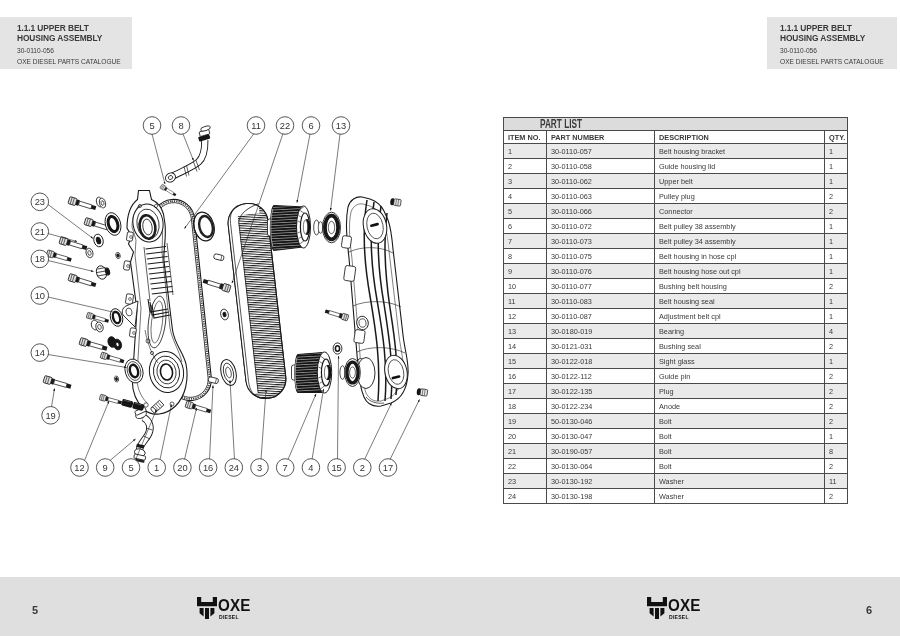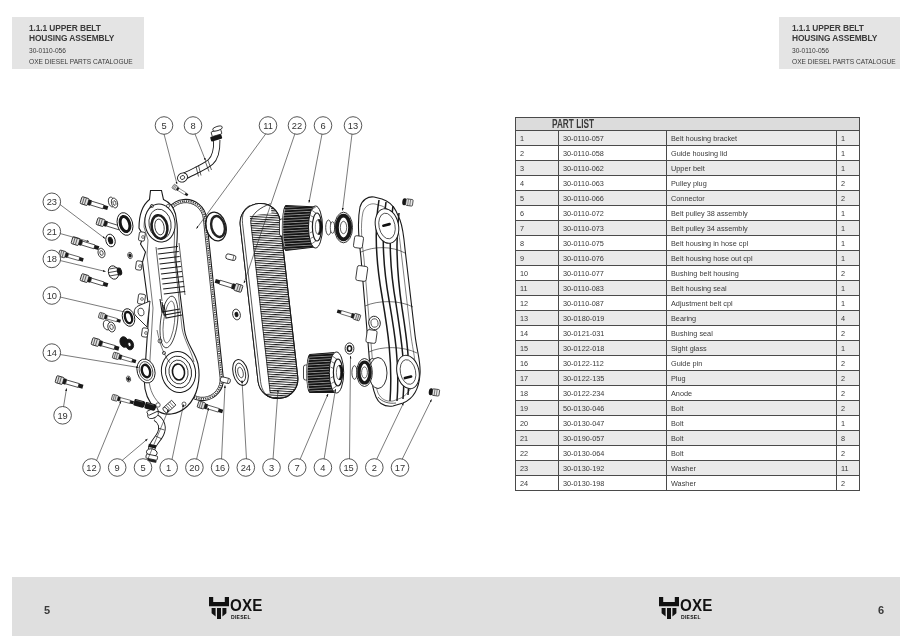--- a/index.html
+++ b/index.html
@@ -1,17 +1,17 @@
 <!DOCTYPE html>
 <html><head>
 <meta charset="utf-8">
 <style>
   html,body{margin:0;padding:0;}
   body{width:900px;height:636px;overflow:hidden;background:#fff;font-family:"Liberation Sans",sans-serif;}
-  .page{position:absolute;left:12px;top:0;width:764px;height:636px;background:#ffffff;}
+  .page{position:absolute;left:0;top:0;width:764px;height:636px;background:#ffffff;}
   .hdrbox{position:absolute;top:17px;height:52px;background:#e4e4e4;color:#3a3a3a;}
   .hdrbox .t1{font-weight:bold;font-size:8.4px;line-height:10px;letter-spacing:-0.1px;}
   .hdrbox .t2{font-size:6.6px;}
   .footer{position:absolute;left:0;top:577px;width:900px;height:59px;background:#dfdfdf;}
   .pageno{position:absolute;top:603.5px;font-size:11px;font-weight:bold;color:#3a3a3a;}
   .logo{position:absolute;top:596px;width:70px;height:28px;}
   .oxe{position:absolute;left:21px;top:2px;font-weight:bold;font-size:16.5px;line-height:14px;color:#111;transform:scaleX(0.92);transform-origin:left top;letter-spacing:0.2px;}
   .diesel{position:absolute;left:22px;top:17px;font-weight:bold;font-size:6.2px;color:#111;transform:scaleX(0.82);transform-origin:left top;letter-spacing:0.3px;}
   table.parts{position:absolute;left:503px;top:117px;border-collapse:collapse;table-layout:fixed;width:344px;color:#3a3a3a;}
   table.parts td,table.parts th{border:1px solid #4a4a4a;padding:0 0 0 4px;text-align:left;font-weight:normal;font-size:7.3px;overflow:hidden;white-space:nowrap;}
@@ -45,20 +45,26 @@
   <table class="parts">
     <colgroup>
         <col style="width:43px">
         <col style="width:108px">
         <col style="width:170px">
         <col style="width:23px">
       </colgroup>
     <tbody>
         <tr class="h1">
           <td colspan="4"><span>PART LIST</span></td>
+        </tr>
+    <tr class="h2">
+          <td>ITEM NO.</td>
+          <td>PART NUMBER</td>
+          <td>DESCRIPTION</td>
+          <td>QTY.</td>
         </tr>
     <tr class="r g">
           <td>1</td>
           <td>30-0110-057</td>
           <td>Belt housing bracket</td>
           <td>1</td>
         </tr>
     <tr class="r">
           <td>2</td>
           <td>30-0110-058</td>

